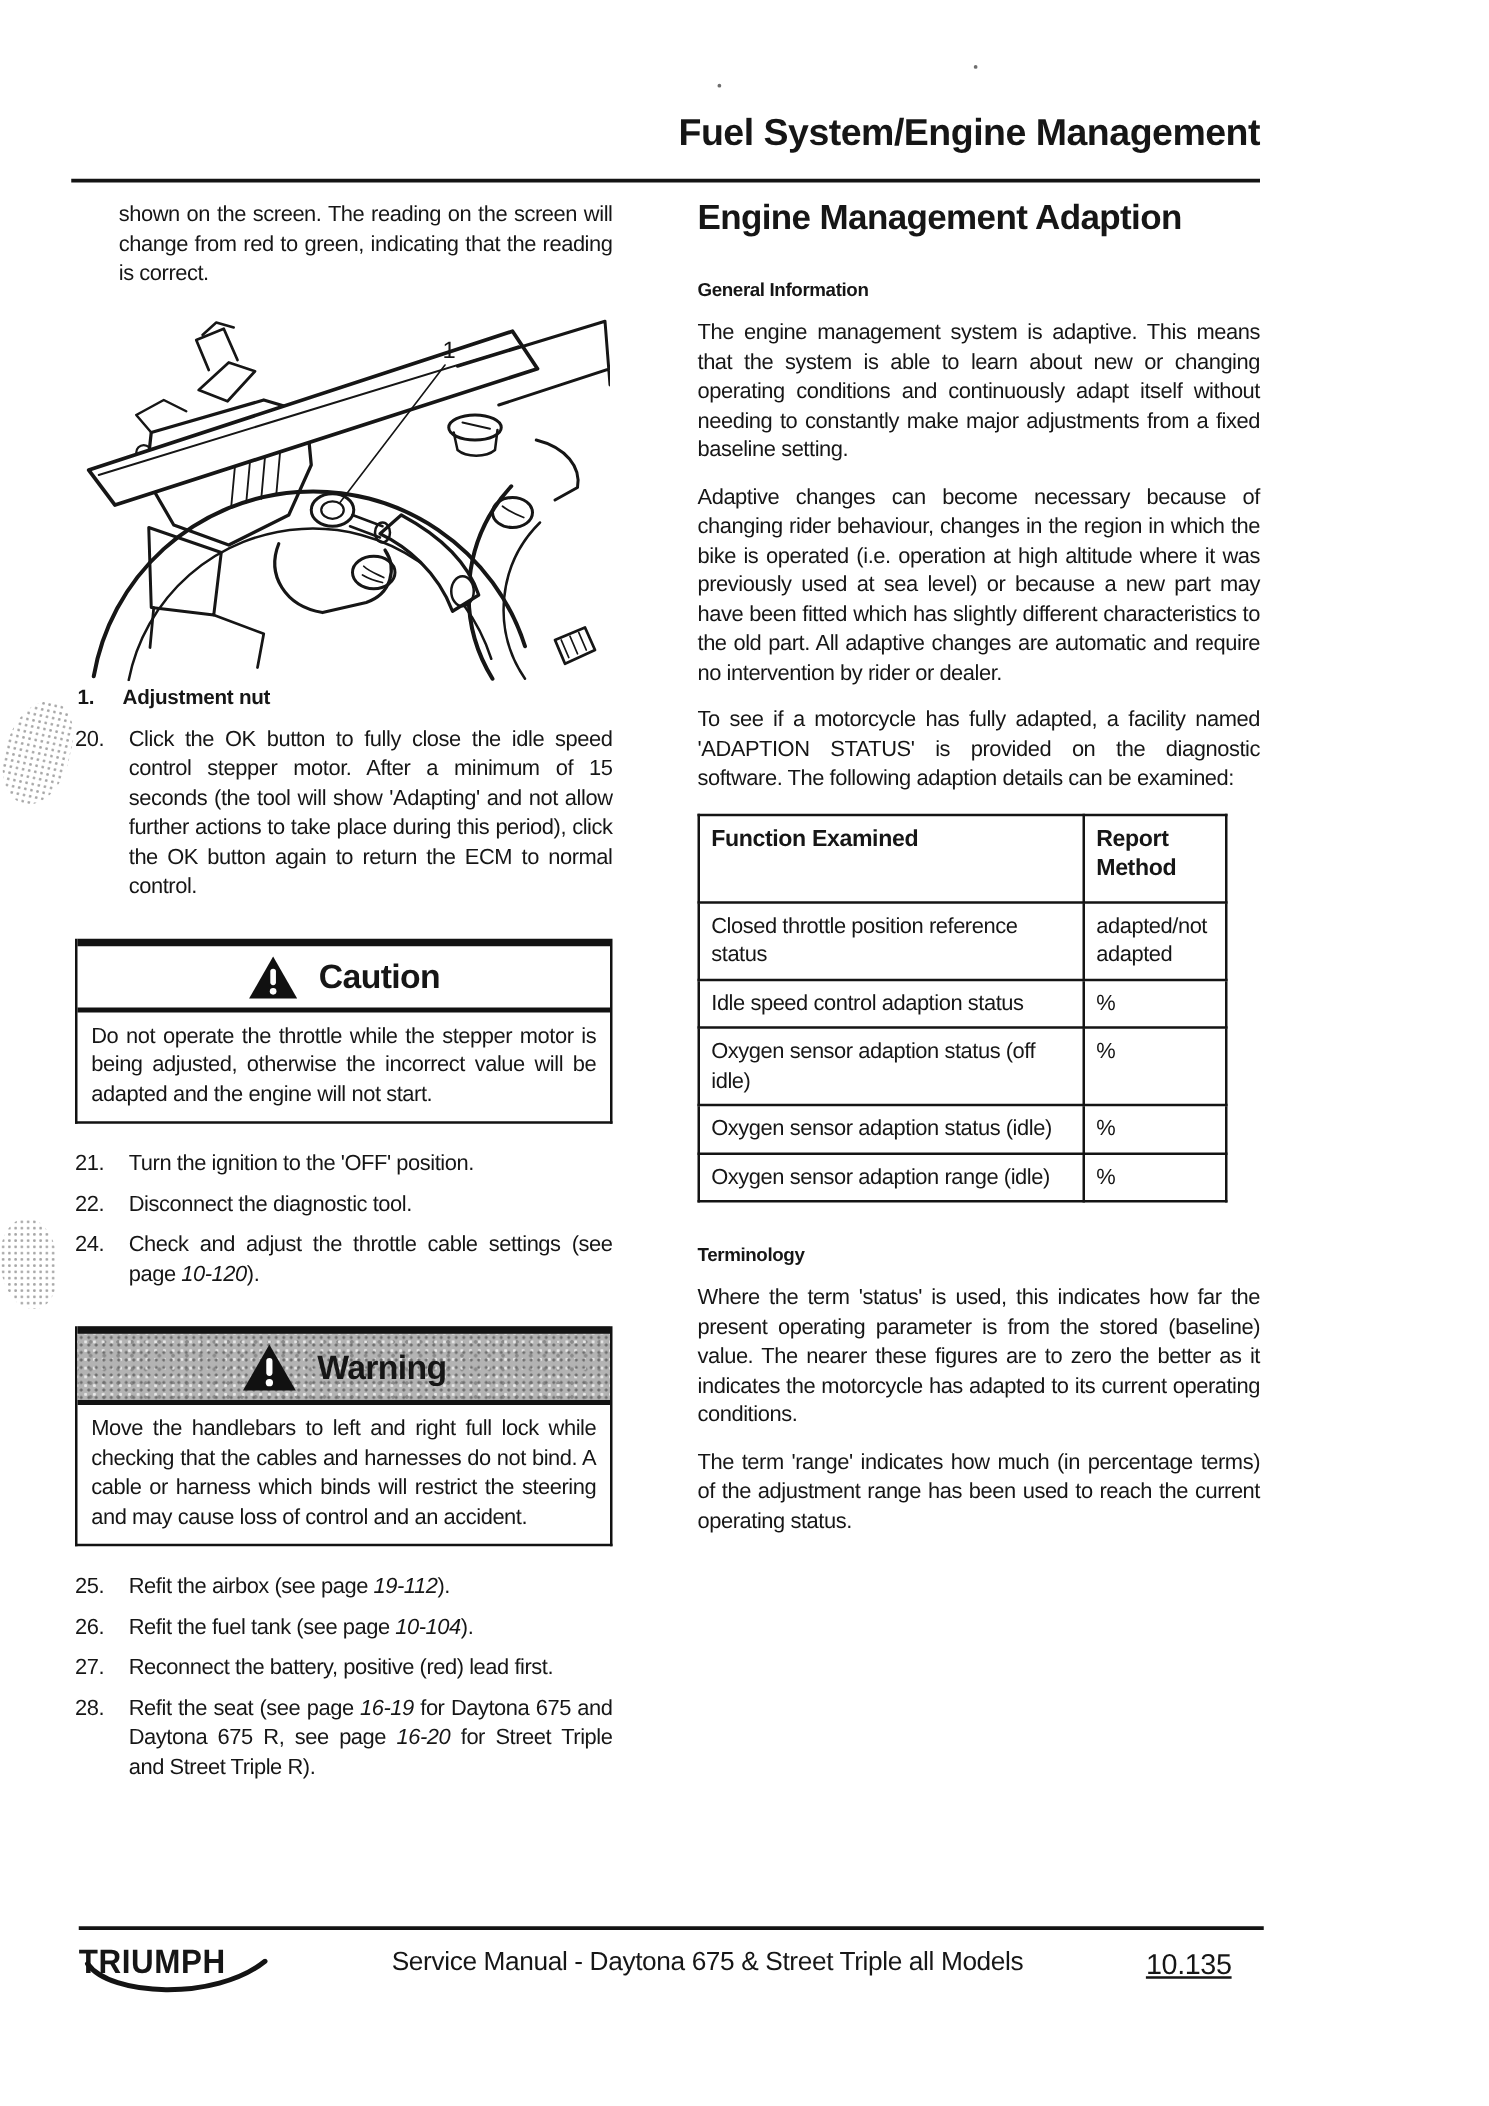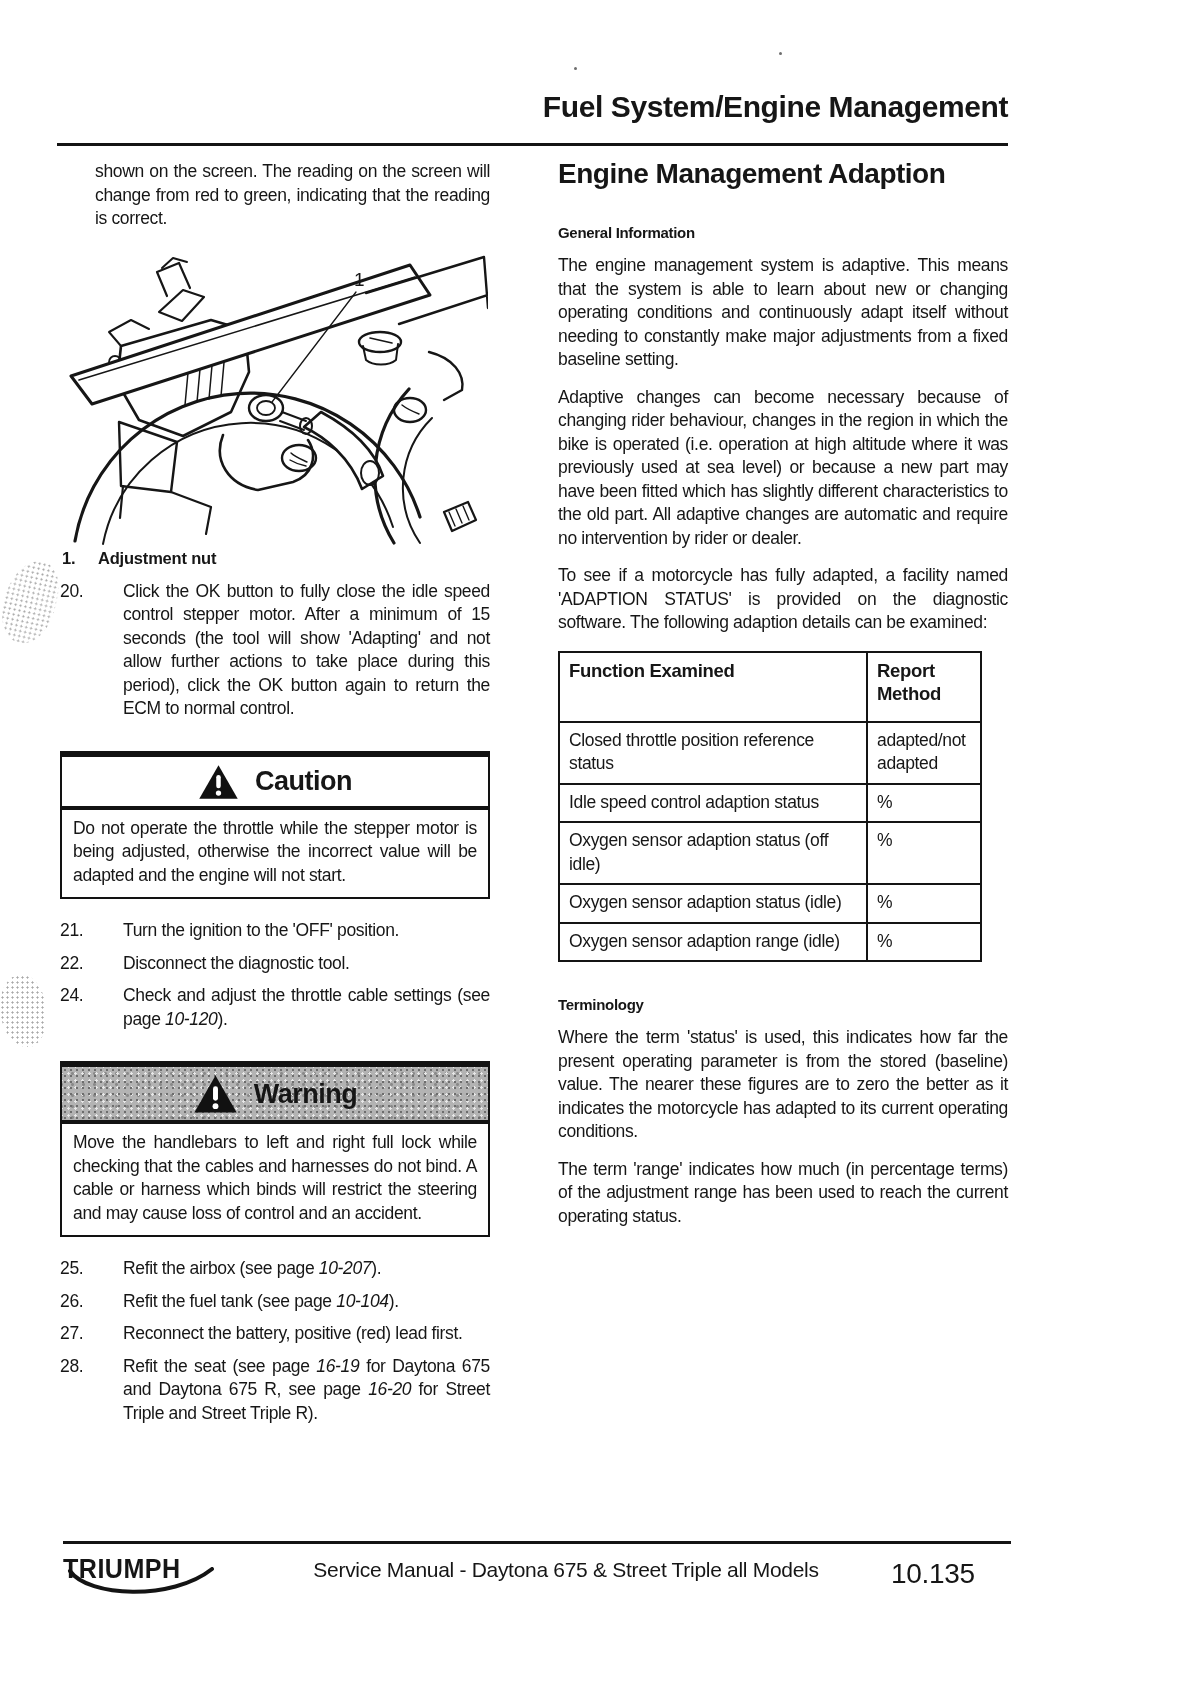--- a/index.html
+++ b/index.html
@@ -20,21 +20,21 @@
   
   .col-left  { position:absolute; left:60px; top:160px; width:430px; }
   .col-right { position:absolute; left:558px; top:158px; width:450px; }
 
   .intro { margin:0 0 0 35px; width:395px; }
   .figure { margin:19px 0 4px 3px; }
   .figure svg { display:block; }
   .fig-caption { display:flex; font-weight:bold; font-size:16.5px; letter-spacing:-0.2px; margin:4px 0 12px 2px; }
   .fig-caption .fc-num { width:36px; }
 
-  .step { display:flex; margin-bottom:9px;gap:20px; }
+  .step { display:flex; margin-bottom:9px; }
   .step-num { flex:0 0 43px; font-size:17.5px; line-height:23.5px; letter-spacing:-0.3px; }
   .step-text { flex:1; }
   .ref { font-style:italic; }
 
   
   .notice { border:2px solid #121212; border-top:none; margin:30px 0 20px 0; }
   .notice-head {
     display:flex; align-items:center; justify-content:center; gap:16px;
     padding:7px 0 6px; border-top:6px solid #121212; border-bottom:4px solid #121212;
   }
@@ -63,21 +63,21 @@
   .adaption th { font-size:18.5px; line-height:23px; letter-spacing:-0.3px; padding-bottom:16px; }
   .adaption th.c1, .adaption td.c1 { width:288px; }
 
   
   .ftr-rule { position:absolute; left:63px; top:1541px; width:948px; height:2.5px; background:#141414; }
   .ftr-row { position:absolute; left:63px; top:1554px; width:948px; display:flex; align-items:flex-start; }
   .logo { position:relative; width:178px; height:48px; }
   .logo-text { display:inline-block; font-size:27px; font-weight:bold; letter-spacing:0.5px; transform:scaleX(0.93); transform-origin:left; }
   .logo-swoosh { position:absolute; left:-3px; top:13px; width:168px; height:32px; }
   .ftr-center { flex:1; text-align:center; font-size:21px; letter-spacing:-0.3px; padding-top:4px; }
-  .ftr-page { width:120px; text-align:left; font-size:28px; letter-spacing:-0.3px; padding-top:4px; }
+  .ftr-page { width:120px; text-align:center; font-size:23px; letter-spacing:-0.3px; padding-top:4px;text-decoration:underline; }
 
   
   .speck {
     position:absolute; opacity:.75;
     background-image:radial-gradient(#8a8a8a 0.9px, rgba(0,0,0,0) 1.2px);
     background-size:5px 5px;
   }
   .speck1 { left:4px;  top:560px; width:52px; height:84px; border-radius:60% 40% 55% 45%; transform:rotate(12deg); }
   .speck2 { left:0;    top:975px; width:46px; height:72px; border-radius:45% 55% 40% 60%; }
   .dot { position:absolute; width:3px; height:3px; background:#4a4a4a; border-radius:50%; opacity:.8; }
@@ -198,21 +198,21 @@
               <circle cx="50" cy="71" r="6.5" fill="#ffffff"></circle>
             </svg>
         </span>
         <span class="notice-label">Warning</span>
       </div>
       <div class="notice-body justify">Move the handlebars to left and right full lock while checking that the cables and harnesses do not bind. A cable or harness which binds will restrict the steering and may cause loss of control and an accident.</div>
     </div>
 
     <div class="step">
       <span class="step-num">25.</span>
-      <div class="step-text"><span>Refit the airbox (see page </span><span class="ref">10-207</span><span>).</span></div>
+      <div class="step-text"><span>Refit the airbox (see page </span><span class="ref">19-112</span><span>).</span></div>
     </div>
     <div class="step">
       <span class="step-num">26.</span>
       <div class="step-text"><span>Refit the fuel tank (see page </span><span class="ref">10-104</span><span>).</span></div>
     </div>
     <div class="step">
       <span class="step-num">27.</span>
       <div class="step-text">Reconnect the battery, positive (red) lead first.</div>
     </div>
     <div class="step">

